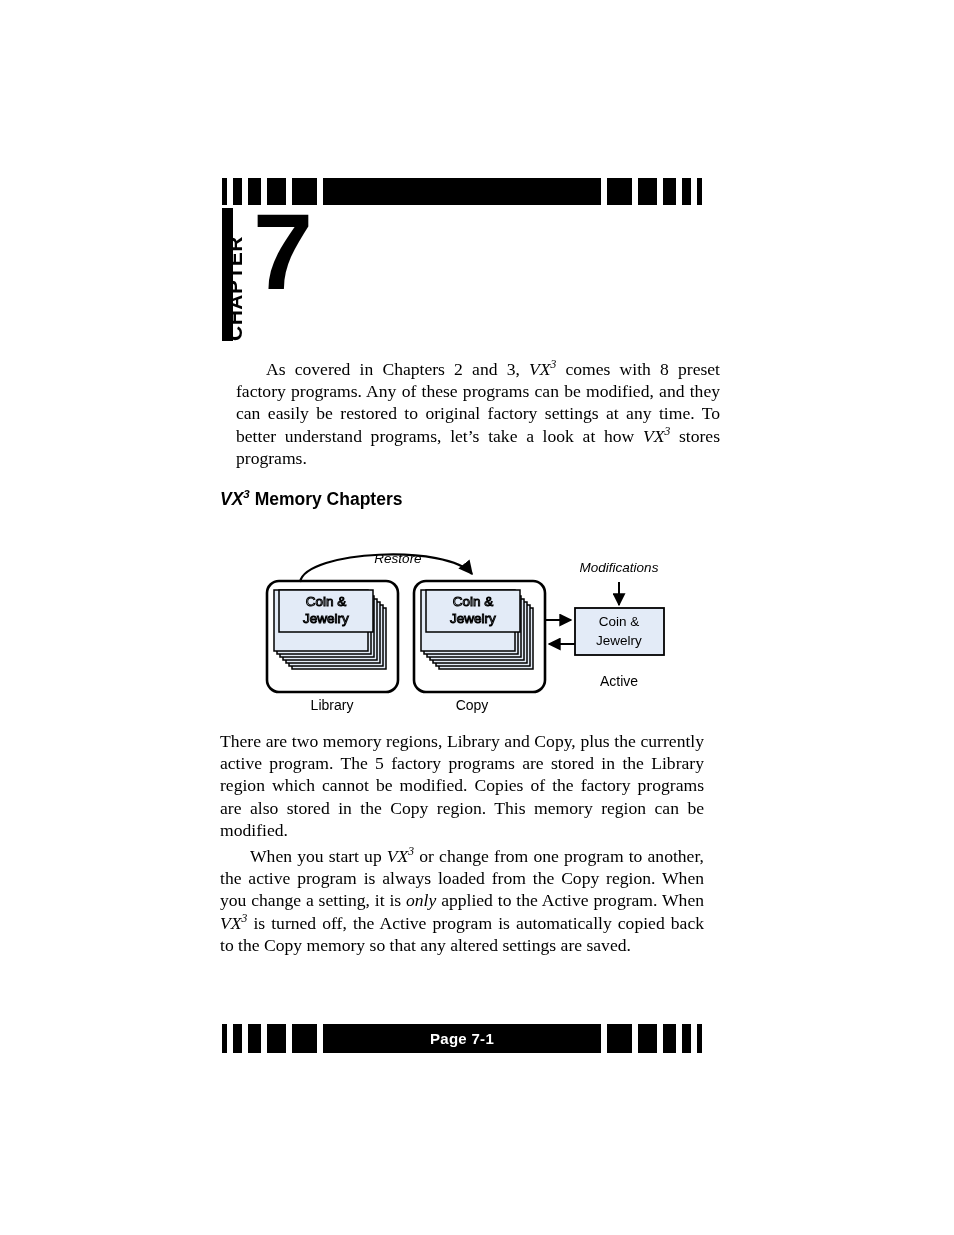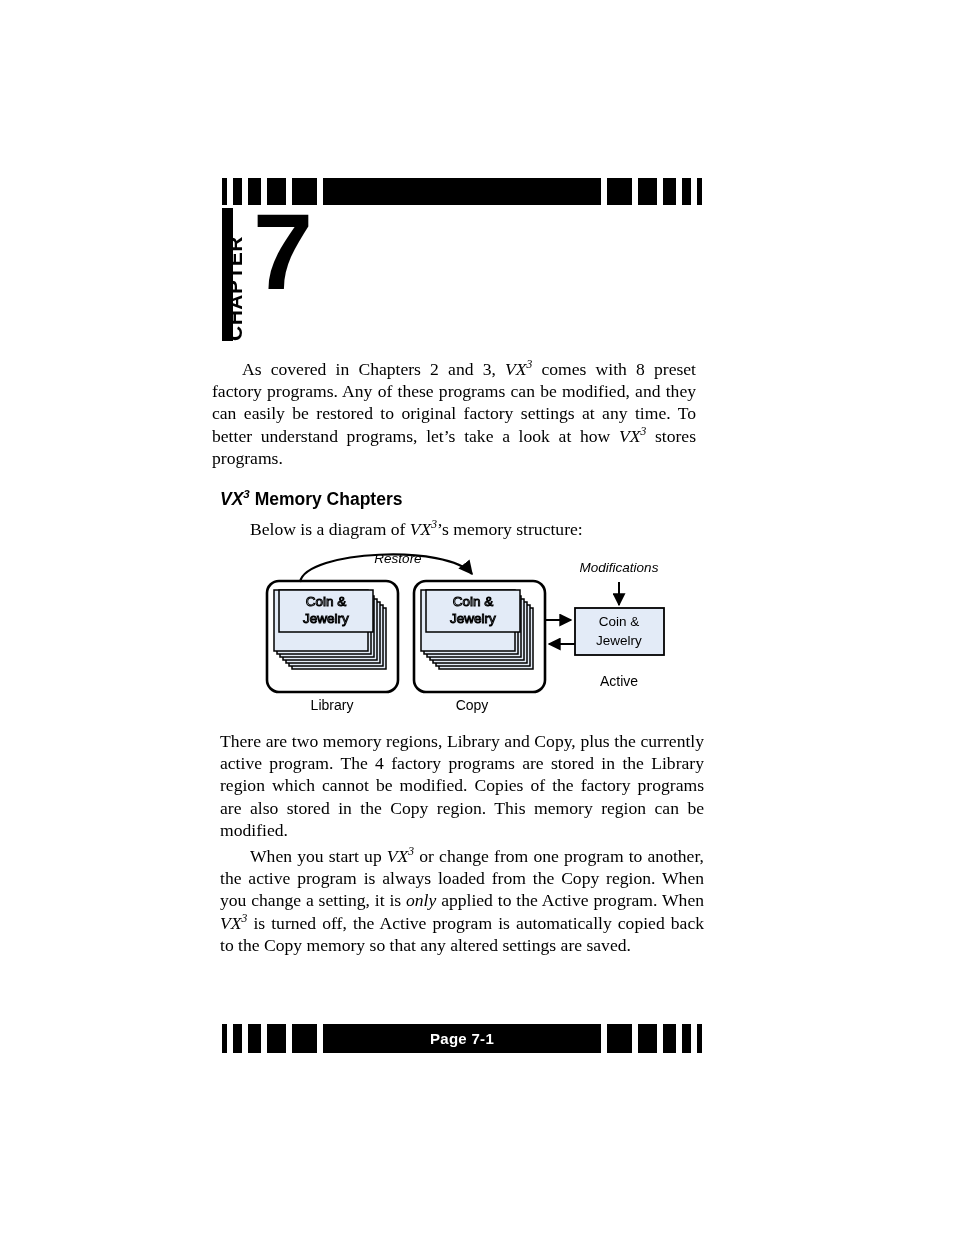--- a/index.html
+++ b/index.html
@@ -96,21 +96,21 @@
     line-height: 1;
     color: #ffffff;
     -webkit-text-stroke: 1.4px #000000;
     letter-spacing: 0px;
     white-space: nowrap;
   }
 
   
   .body-col {
     position: absolute;
-    left: 212px;
+    left: 236px;
     top: 358px;
     width: 484px;
   }
   p.para {
     margin: 0 0 0 0;
     font-family: "Liberation Serif", serif;
     font-size: 17.6px;
     line-height: 22.2px;
     text-align: justify;
     text-indent: 30px;
@@ -230,23 +230,20 @@
 
   <div class="chapter-number">7</div>
 
 
   <div class="body-col">
     <p class="para"><span>As covered in Chapters 2 and 3, </span><span class="vx"><span>VX</span><sup>3</sup></span><span> comes with 8 preset factory programs. Any of these programs can be modified, and they can easily be restored to original factory settings at any time. To better understand programs, let’s take a look at how </span><span class="vx"><span>VX</span><sup>3</sup></span><span> stores programs.</span></p>
   </div>
 
   <h2 class="subhead"><span class="vx"><span>VX</span><sup>3</sup></span><span> Memory Chapters</span></h2>
 
-  <div class="para-below">
-    <p class="para"><span>Below is a diagram of </span><span class="vx"><span>VX</span><sup>3</sup></span><span>’s memory structure:</span></p>
-  </div>
 
   <div class="diagram">
     <svg width="440" height="172" viewBox="0 0 440 172" xmlns="http://www.w3.org/2000/svg">
       <defs>
         <marker id="arrowFill" viewBox="0 0 10 10" refX="9" refY="5" markerWidth="6.5" markerHeight="6.5" orient="auto-start-reverse">
           <path d="M 0 0 L 10 5 L 0 10 z" fill="#000000"></path>
         </marker>
       </defs>
 
       <rect x="9" y="35" width="131" height="111" rx="12" ry="12" fill="#ffffff" stroke="#000000" stroke-width="2.6"></rect>
@@ -293,21 +290,21 @@
 
       <path d="M 317 98 L 291 98" fill="none" stroke="#000000" stroke-width="2" marker-end="url(#arrowFill)"></path>
 
       <text x="74" y="164" text-anchor="middle" font-family="Liberation Sans, sans-serif" font-size="14" fill="#000000">Library</text>
       <text x="214" y="164" text-anchor="middle" font-family="Liberation Sans, sans-serif" font-size="14" fill="#000000">Copy</text>
       <text x="361" y="140" text-anchor="middle" font-family="Liberation Sans, sans-serif" font-size="14" fill="#000000">Active</text>
     </svg>
   </div>
 
   <div class="para-block-2">
-    <p class="para noindent">There are two memory regions, Library and Copy, plus the currently active program. The 4 factory programs are stored in the Library region which cannot be modified. Copies of the factory programs are also stored in the Copy region. This memory region can be modified.</p>
+    <p class="para noindent">There are two memory regions, Library and Copy, plus the currently active program. The 5 factory programs are stored in the Library region which cannot be modified. Copies of the factory programs are also stored in the Copy region. This memory region can be modified.</p>
   </div>
 
   <div class="para-block-3">
     <p class="para"><span>When you start up </span><span class="vx"><span>VX</span><sup>3</sup></span><span> or change from one program to another, the active program is always loaded from the Copy region. When you change a setting, it is </span><em class="it">only</em><span> applied to the Active program. When </span><span class="vx"><span>VX</span><sup>3</sup></span><span> is turned off, the Active program is automatically copied back to the Copy memory so that any altered settings are saved.</span></p>
   </div>
 
   <div class="footer">
     <div class="bar-row">
       <div class="bar-seg" style="width:5px"></div>
       <div class="bar-gap" style="width:6px"></div>

